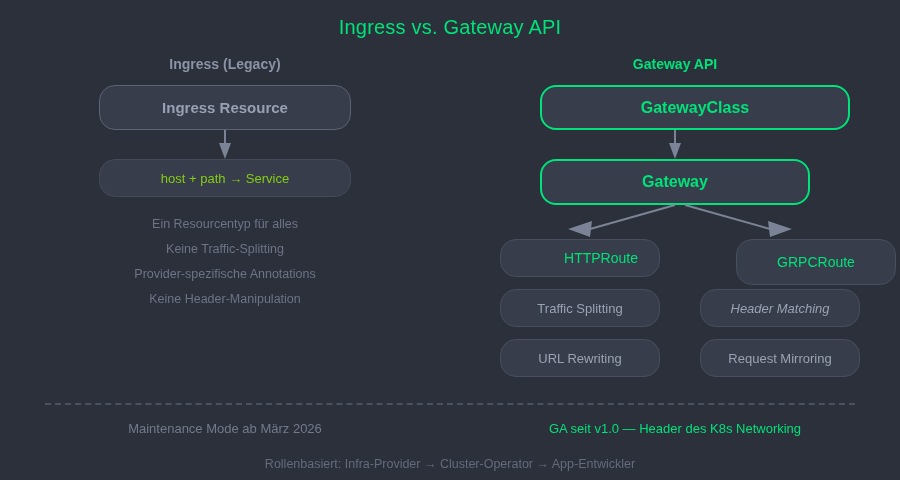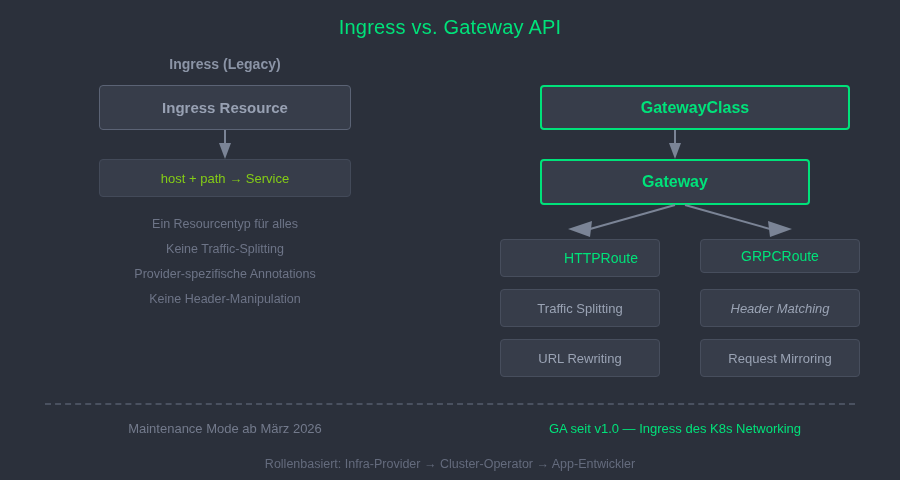--- a/index.html
+++ b/index.html
@@ -22,21 +22,21 @@
   .col-header{
     font-size:14px;font-weight:bold;text-align:center;
   }
   #col-header-left{left:95px;top:56px;width:260px;color:#8b94a6;}
   #col-header-right{left:540px;top:56px;width:270px;color:#00e27a;}
 
   
   .box{
     box-sizing:border-box;
     background:#373d4a;
-    border-radius:4px;
+    border-radius:16px;
     display:flex;align-items:center;justify-content:center;
   }
   .box-legacy-main{
     border:1px solid #5b6375;
     color:#98a1b3;font-size:15px;font-weight:bold;
   }
   .box-legacy-sub{
     border:1px solid #434a59;
     color:#84cc16;font-size:13px;
   }
@@ -55,21 +55,21 @@
 
   
   #ingress-resource-box{left:99px;top:85px;width:252px;height:45px;}
   #ingress-mapping-box{left:99px;top:159px;width:252px;height:38px;}
 
   
   #gatewayclass-box{left:540px;top:85px;width:310px;height:45px;}
   #gateway-box{left:540px;top:159px;width:270px;height:46px;}
 
   #httproute-box{left:500px;top:239px;width:160px;height:38px;padding-left:42px;}
-  #grpcroute-box{left:700px;top:239px;width:160px;height:34px;}
+  #grpcroute-box{left:736px;top:239px;width:160px;height:46px;}
 
   #http-feature-0{left:500px;top:289px;width:160px;height:38px;}
   #http-feature-1{left:500px;top:339px;width:160px;height:38px;}
   #grpc-feature-0{left:700px;top:289px;width:160px;height:38px;font-style:italic;}
   #grpc-feature-1{left:700px;top:339px;width:160px;height:38px;}
 
   
   #legacy-limitations{left:95px;top:212px;width:260px;}
   .limitation-item{
     color:#6d7487;font-size:12.5px;text-align:center;
@@ -117,20 +117,21 @@
 
   <div class="abs box box-legacy-sub" id="ingress-mapping-box">host + path → Service</div>
 
   <div class="abs" id="legacy-limitations">
     <div class="limitation-item">Ein Resourcentyp für alles</div>
     <div class="limitation-item">Keine Traffic-Splitting</div>
     <div class="limitation-item">Provider-spezifische Annotations</div>
     <div class="limitation-item">Keine Header-Manipulation</div>
   </div>
 
+  <div class="abs col-header" id="col-header-right">Gateway API</div>
 
   <div class="abs box box-green" id="gatewayclass-box">GatewayClass</div>
 
   <svg class="abs arrow-svg" style="left:660px;top:130px;" width="30" height="30">
     <line x1="15" y1="0" x2="15" y2="17" stroke="#7b8496" stroke-width="2"></line>
     <polygon points="9,13 21,13 15,29" fill="#7b8496"></polygon>
   </svg>
 
   <div class="abs box box-green" id="gateway-box">Gateway</div>
 
@@ -145,16 +146,16 @@
   <div class="abs box box-route" id="grpcroute-box">GRPCRoute</div>
 
   <div class="abs box box-feature" id="http-feature-0">Traffic Splitting</div>
   <div class="abs box box-feature" id="http-feature-1">URL Rewriting</div>
   <div class="abs box box-feature" id="grpc-feature-0">Header Matching</div>
   <div class="abs box box-feature" id="grpc-feature-1">Request Mirroring</div>
 
   <div class="abs" id="footer-divider"></div>
 
   <div class="abs" id="footer-left">Maintenance Mode ab März 2026</div>
-  <div class="abs" id="footer-right">GA seit v1.0 — Ingress des K8s Networking</div>
+  <div class="abs" id="footer-right">GA seit v1.0 — Header des K8s Networking</div>
   <div class="abs" id="footer-bottom">Rollenbasiert: Infra-Provider → Cluster-Operator → App-Entwickler</div>
 
 </div>
 
 </body></html>

